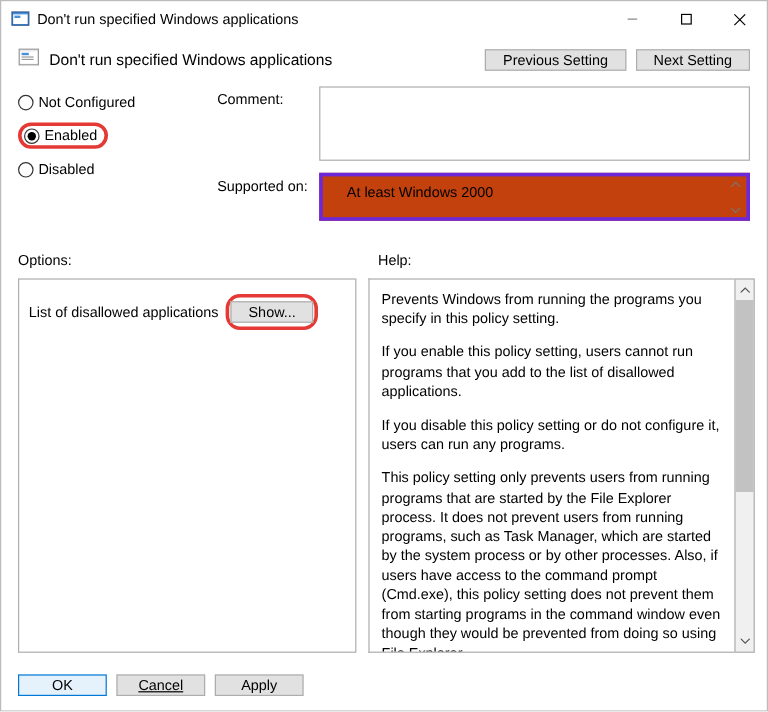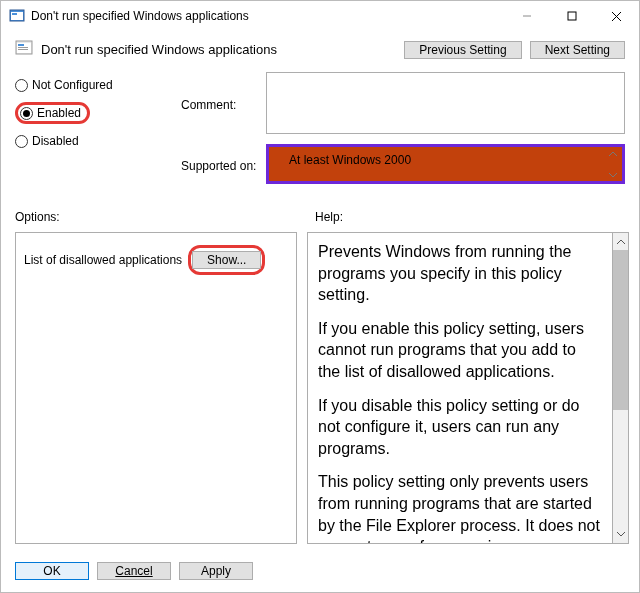--- a/index.html
+++ b/index.html
@@ -13,32 +13,32 @@
   .subhead { display: flex; align-items: center; padding: 8px 14px 6px 14px; }
   .subhead-title { flex: 1; display: flex; align-items: center; gap: 8px; font-size: 13px; }
   .setting-btns { display: flex; gap: 8px; }
   .btn { background: #e1e1e1; border: 1px solid #adadad; height: 18px; padding: 0 14px; font-size: 12px; display: inline-flex; align-items: center; justify-content: center; }
   .main { display: flex; gap: 16px; padding: 6px 14px 0 14px; }
   .radio-col { width: 150px; padding-top: 6px; display: flex; flex-direction: column; gap: 10px; }
   .radio-row { display: flex; align-items: center; gap: 4px; }
   .radio-outer { width: 13px; height: 13px; border: 1px solid #333; border-radius: 50%; display: inline-flex; align-items: center; justify-content: center; }
   .radio-inner { width: 7px; height: 7px; border-radius: 50%; background: #000; }
   .comm-col { flex: 1; }
-  .comm-row { display: flex; align-items: center; margin-bottom: 10px; }
+  .comm-row { display: flex; align-items: flex-start; margin-bottom: 10px; }
   .comm-label { width: 85px; padding-top: 4px; white-space: nowrap; }
   .comm-box { flex: 1; height: 62px; border: 1px solid #adadad; position: relative; background: #fff; }
   .supp-box { flex: 1; height: 40px; border: 3px solid #6d28d9; position: relative; background: #c2410c; padding: 6px 20px; }
   .tiny-chev { position: absolute; right: 4px; width: 10px; height: 8px; display: flex; align-items: center; justify-content: center; }
   .labels-row { display: flex; padding: 16px 14px 6px 14px; }
   .labels-row .left-l { width: 300px; }
   .body-row { display: flex; gap: 10px; padding: 2px 10px 10px 14px; flex: 1; min-height: 0; }
   .opts-box { width: 282px; border: 1px solid #adadad; padding: 12px 8px; }
   .opts-line { display: flex; align-items: center; gap: 6px; text-align: center; }
   .help-wrap { flex: 1; display: flex; min-height: 0; }
-  .help-box { flex: 1; border: 1px solid #adadad; border-right: none; padding: 8px 10px; overflow: hidden; font-size: 16px; line-height: 1.35; }
+  .help-box { flex: 1; border: 1px solid #adadad; border-right: none; padding: 8px 10px; overflow: hidden; font-size: 12px; line-height: 1.35; }
   .help-box p { margin: 0 0 12px 0; }
   .scroll-track { width: 17px; border: 1px solid #adadad; border-left: 1px solid #adadad; background: #f0f0f0; display: flex; flex-direction: column; }
   .scroll-arrow { height: 17px; display: flex; align-items: center; justify-content: center; }
   .thumb { background: #c2c2c2; flex: 0 0 160px; margin-top: 0; }
   .track-space { flex: 1; }
   .footer { display: flex; gap: 8px; padding: 8px 14px 12px 14px; }
   .primary-btn { border: 1.5px solid #0078d7; background: #e5f1fb; }
   .highlight { border: 3px solid #e53935; border-radius: 12px; padding: 1px 6px 1px 2px; }
   .highlight-show { border: 3px solid #e53935; border-radius: 12px; padding: 3px 1px; }
 </style>

